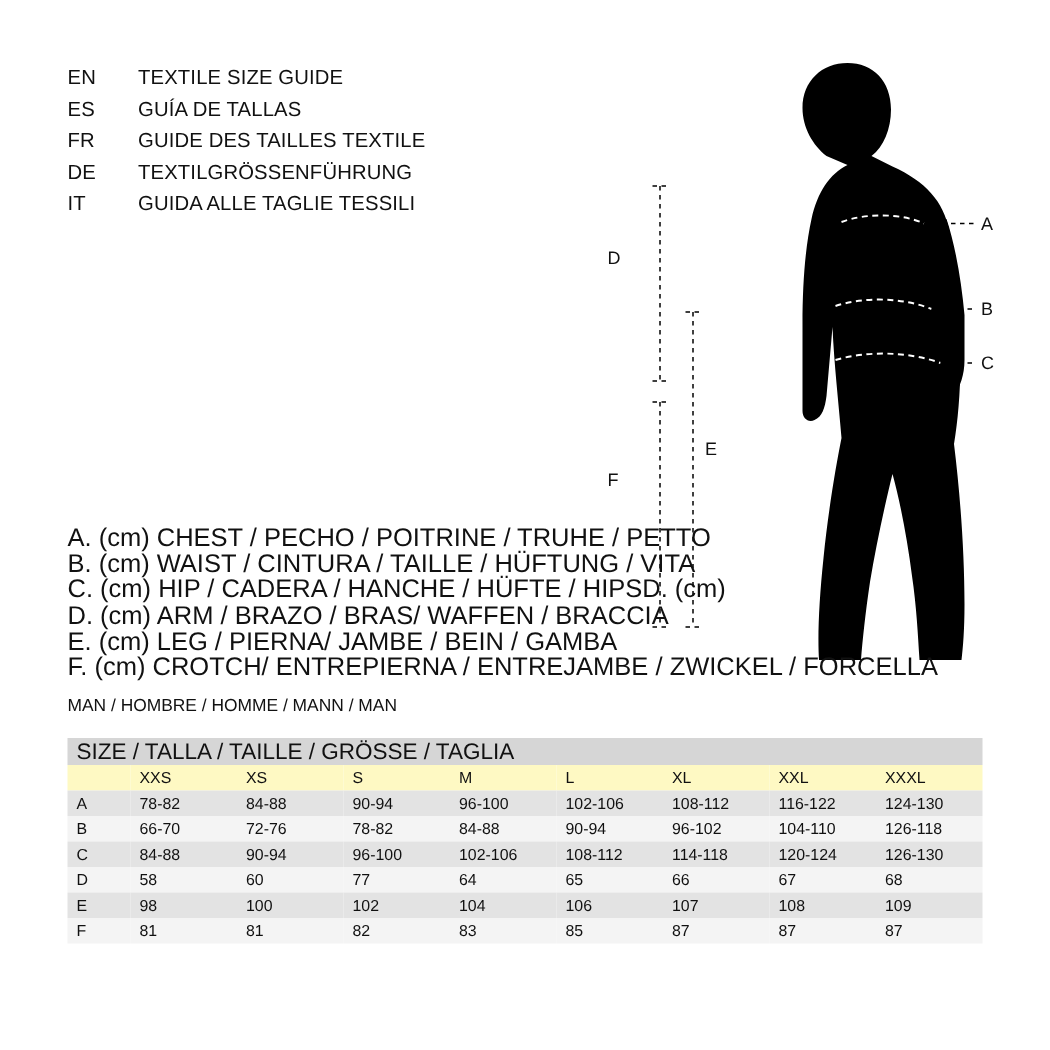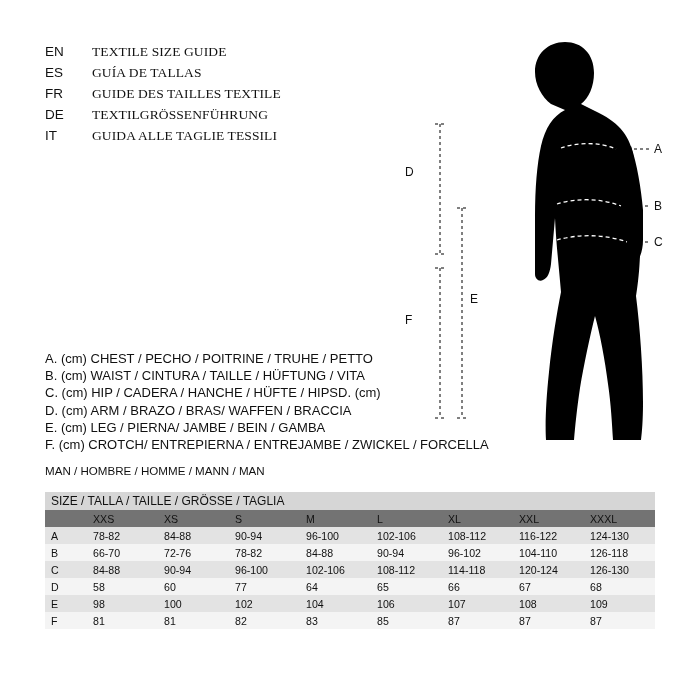--- a/index.html
+++ b/index.html
@@ -31,31 +31,30 @@
     letter-spacing: 0.1px;
   }
   .title-lang {
     width: 47px;
     flex: 0 0 47px;
     color: #111;
   }
   .title-text {
     color: #111;
     white-space: nowrap;
-    font-family: Liberation Serif, serif;
   }
 
   
   .legend {
     position: absolute;
     left: 45px; top: 350px;
     width: 430px;
   }
   .legend-row {
-    font-size: 13px;
+    font-size: 17px;
     line-height: 17.2px;
     color: #111;
     white-space: nowrap;
   }
   .legend-note {
     position: absolute;
     left: 45px; top: 464px;
     font-size: 11.6px;
     color: #111;
     white-space: nowrap;
@@ -98,24 +97,24 @@
   table.size-table td.cell {
     width: 71px;
     padding-left: 6px;
   }
   tr.head-row {
     background: #d6d6d6;
   }
   tr.head-row td.head-title {
     padding-left: 6px;
     height: 18px;
-    font-size: 12px;
-    color: #111;
-  }
-  tr.sub-row { background: #737373; }
+    font-size: 15px;
+    color: #111;
+  }
+  tr.sub-row { background: #fef9c3; }
   tr.band-dark { background: #e3e3e3; }
   tr.band-light { background: #f4f4f4; }
 </style>
 </head>
 <body>
 
 <div id="page">
 
   <div class="title-block">
     <div class="title-row">

